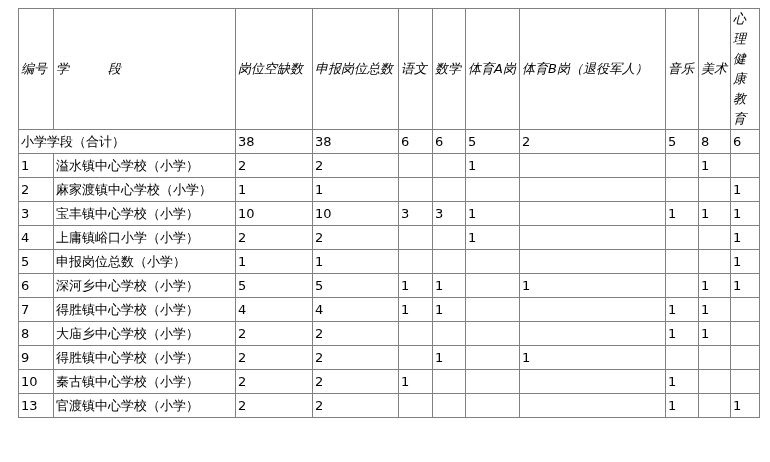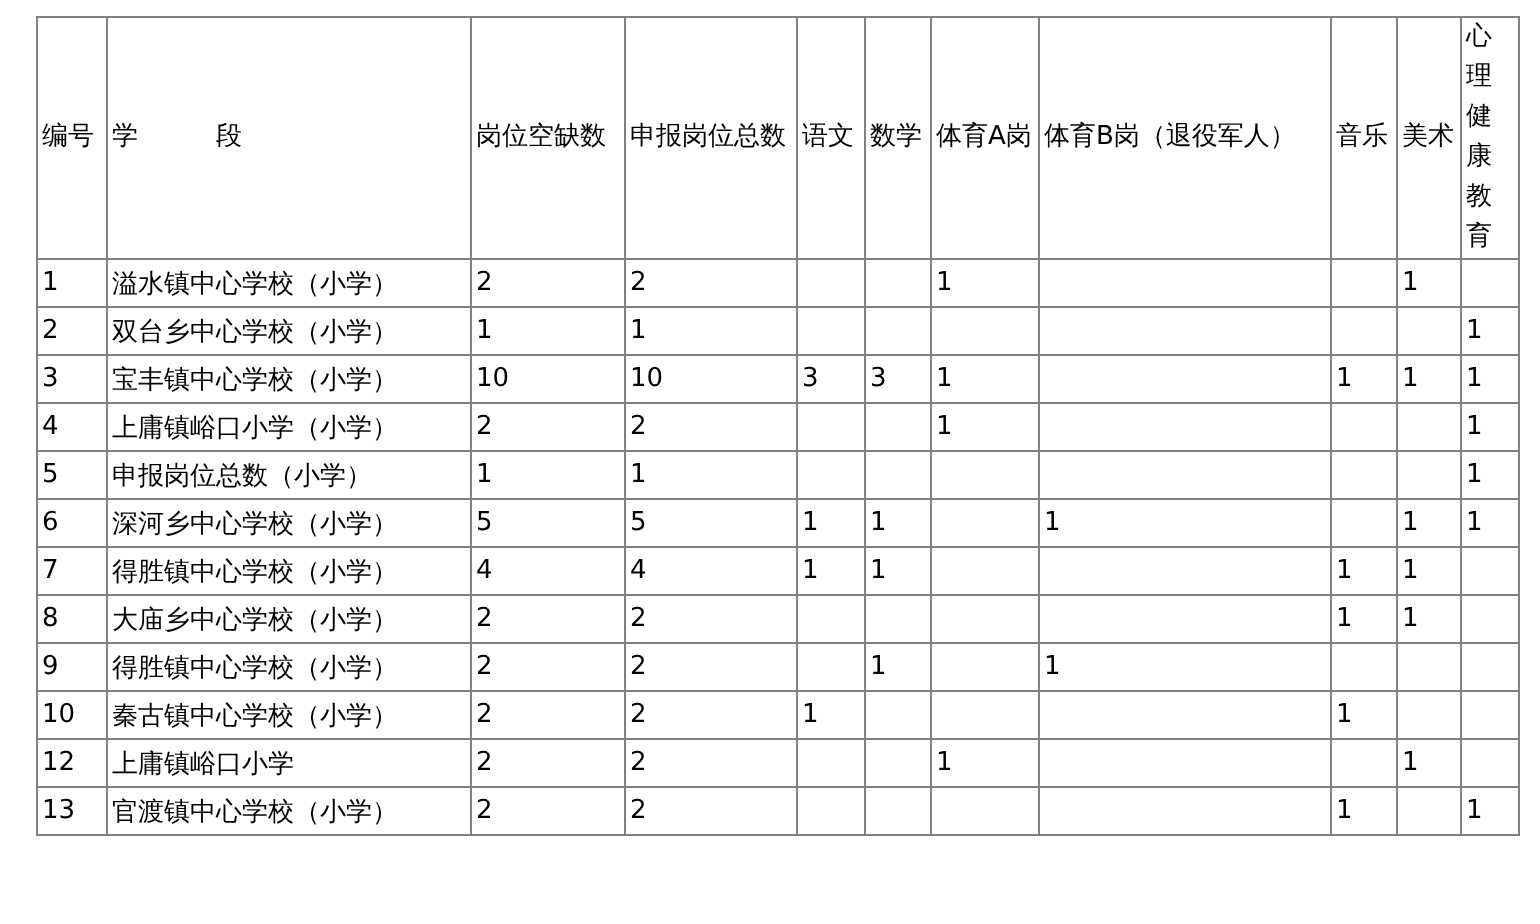--- a/index.html
+++ b/index.html
@@ -37,20 +37,21 @@
     text-align: left;
     vertical-align: middle;
     padding: 0 1px 0 2px;
     overflow: hidden;
   }
   table.vacancy th {
     height: 71px;
     line-height: 20px;
     white-space: normal;
     word-break: break-all;
+    font-style: italic;
   }
   table.vacancy td {
     height: 24px;
     white-space: nowrap;
   }
 </style>
 </head>
 <body>
 
 <div class="sheet">
@@ -77,36 +78,48 @@
         <th>语文</th>
         <th>数学</th>
         <th>体育A岗</th>
         <th>体育B岗（退役军人）</th>
         <th>音乐</th>
         <th>美术</th>
         <th>心理健康教育</th>
       </tr>
     </thead>
     <tbody>
+      <tr>
+        <td colspan="2">小学学段（合计）</td>
+        <td>38</td>
+        <td>38</td>
+        <td>6</td>
+        <td>6</td>
+        <td>5</td>
+        <td>2</td>
+        <td>5</td>
+        <td>8</td>
+        <td>6</td>
+      </tr>
     <tr>
           <td>1</td>
           <td>溢水镇中心学校（小学）</td>
           <td>2</td>
           <td>2</td>
           <td></td>
           <td></td>
           <td>1</td>
           <td></td>
           <td></td>
           <td>1</td>
           <td></td>
         </tr>
         <tr>
           <td>2</td>
-          <td>双台乡中心学校（小学）</td>
+          <td>麻家渡镇中心学校（小学）</td>
           <td>1</td>
           <td>1</td>
           <td></td>
           <td></td>
           <td></td>
           <td></td>
           <td></td>
           <td></td>
           <td>1</td>
         </tr>
@@ -208,33 +221,20 @@
           <td>2</td>
           <td>1</td>
           <td></td>
           <td></td>
           <td></td>
           <td>1</td>
           <td></td>
           <td></td>
         </tr>
         <tr>
-          <td>12</td>
-          <td>上庸镇峪口小学</td>
-          <td>2</td>
-          <td>2</td>
-          <td></td>
-          <td></td>
-          <td>1</td>
-          <td></td>
-          <td></td>
-          <td>1</td>
-          <td></td>
-        </tr>
-        <tr>
           <td>13</td>
           <td>官渡镇中心学校（小学）</td>
           <td>2</td>
           <td>2</td>
           <td></td>
           <td></td>
           <td></td>
           <td></td>
           <td>1</td>
           <td></td>

